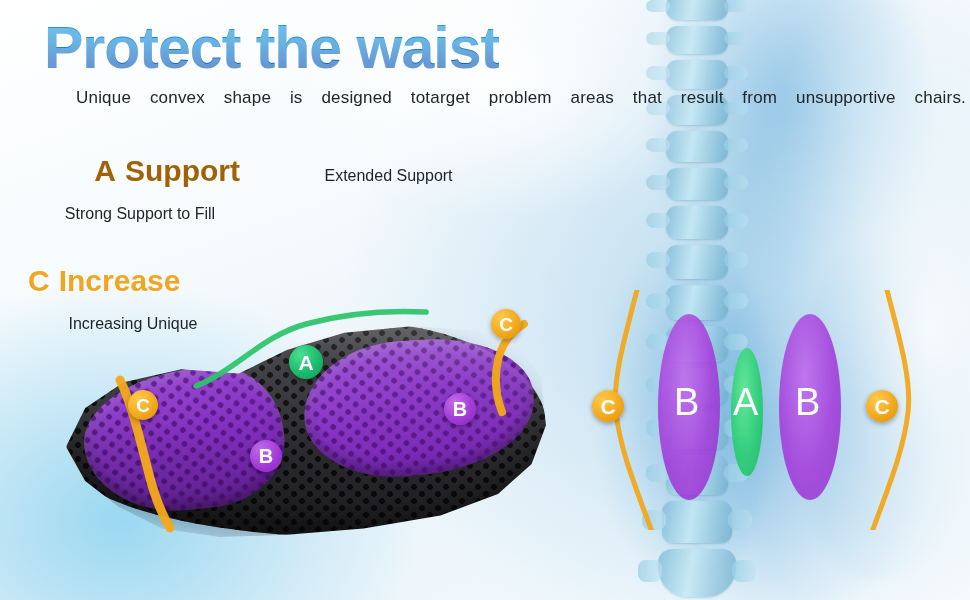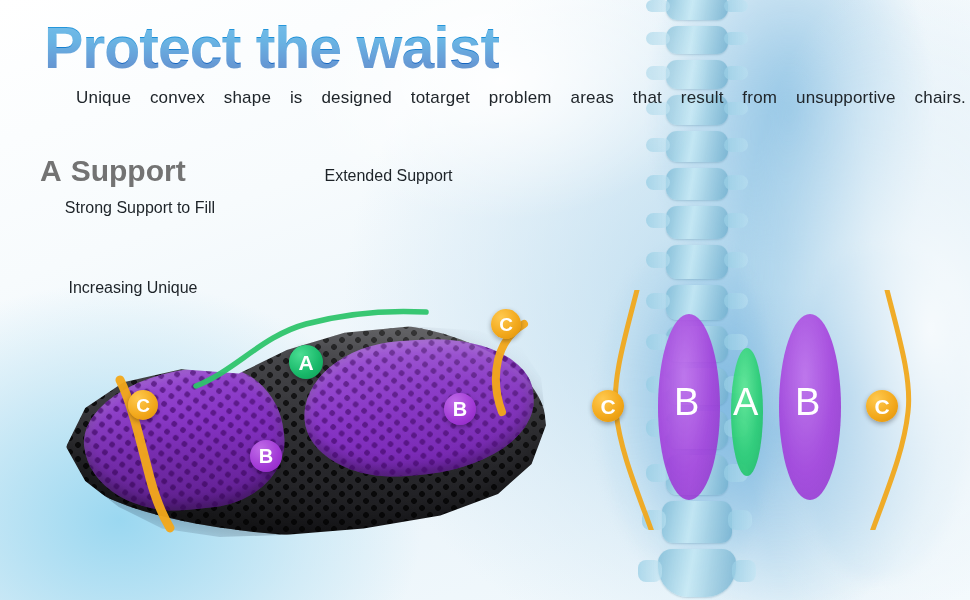--- a/index.html
+++ b/index.html
@@ -51,24 +51,24 @@
   .title{position:absolute;left:44px;top:14px;font-size:59px;font-weight:bold;letter-spacing:-1px;
     background:linear-gradient(180deg,#2f9fe0 0%,#1a8ed6 38%,#1565c0 72%,#0d4f9e 100%);
     -webkit-background-clip:text;background-clip:text;color:transparent;
     text-shadow:0 1px 0 rgba(255,255,255,.35);white-space:nowrap;}
   .subtitle{position:absolute;left:44px;top:88px;width:890px;font-size:17px;color:#20262b;
     letter-spacing:.2px;text-align:justify;text-align-last:justify;white-space:nowrap;margin-left:32px;}
 
   .feat{position:absolute;}
   .feat-head{font-size:30px;font-weight:bold;white-space:nowrap;line-height:1;}
   .feat-head .ltr{margin-right:9px;}
-  .feat-sub{font-size:16px;color:#1d2328;line-height:1.22;margin-top:12px;text-align:center;}
+  .feat-sub{font-size:16px;color:#1d2328;line-height:1.22;margin-top:18px;text-align:center;}
 
   #feat-a{left:40px;top:156px;width:200px;}
-  #feat-a .feat-head{color:#737373;}
+  #feat-a .feat-head{color:#a16207;text-align:right;}
   #feat-b{left:266px;top:158px;width:245px;}
   #feat-b .feat-head{color:#a033d8;}
   #feat-b .feat-sub{margin-top:8px;}
   #feat-c{left:28px;top:266px;width:210px;}
   #feat-c .feat-head{color:#f0a622;}
 
   
   #pillow{position:absolute;left:58px;top:300px;width:500px;height:255px;}
   .p-body{position:absolute;left:8px;top:22px;width:480px;height:215px;
     background:linear-gradient(175deg,#4a4a4e 0%,#3a3a3e 28%,#2b2b2f 62%,#202024 100%);
@@ -152,20 +152,23 @@
     </div>
   </div>
 
   <div class="feat" id="feat-b">
     <div class="feat-sub">
       <div>Extended Support</div>
     </div>
   </div>
 
   <div class="feat" id="feat-c">
+    <div class="feat-head">
+      <span class="ltr">C</span><span>Increase</span>
+    </div>
     <div class="feat-sub">
       <div>Increasing Unique</div>
     </div>
   </div>
 
   <div id="pillow">
 
     <div class="p-body">
       <div class="mesh"></div>
       <div class="zone" id="zone-left">

